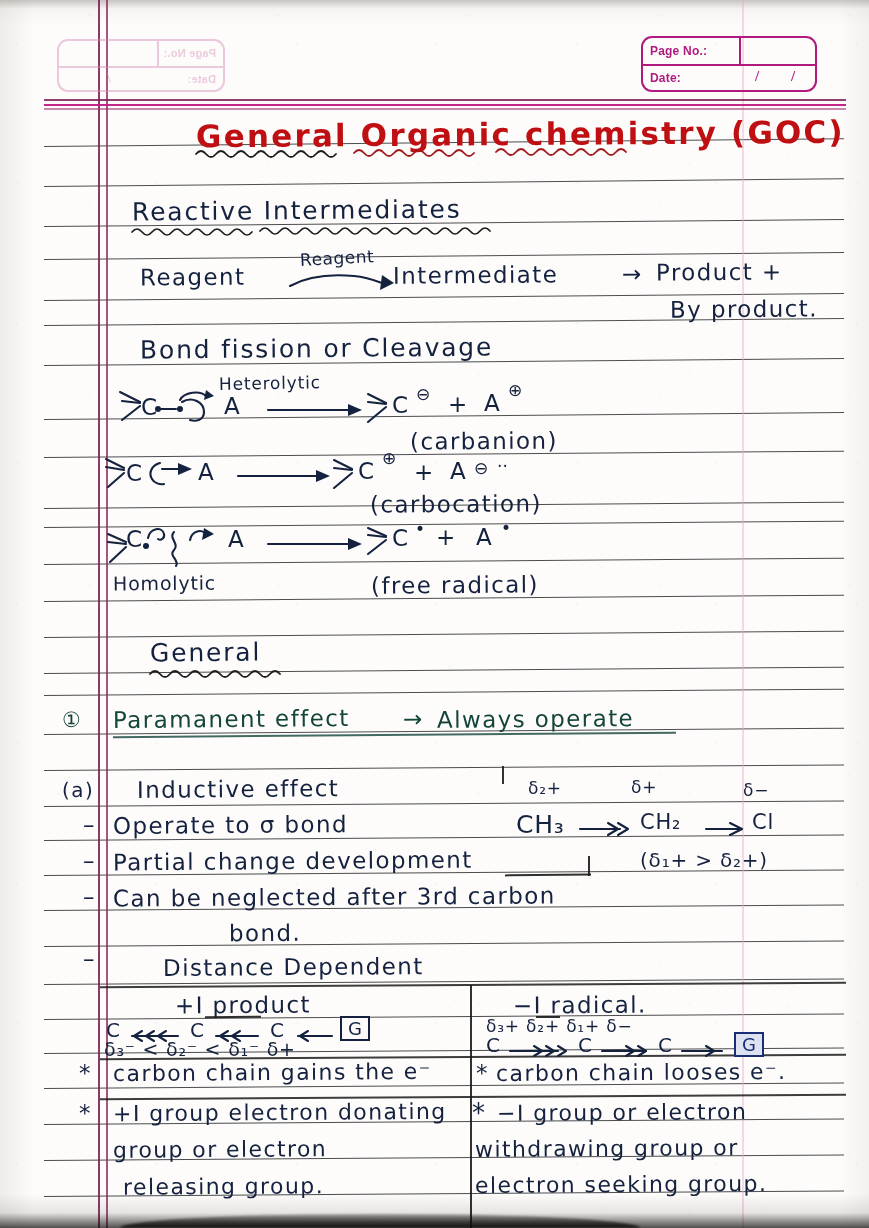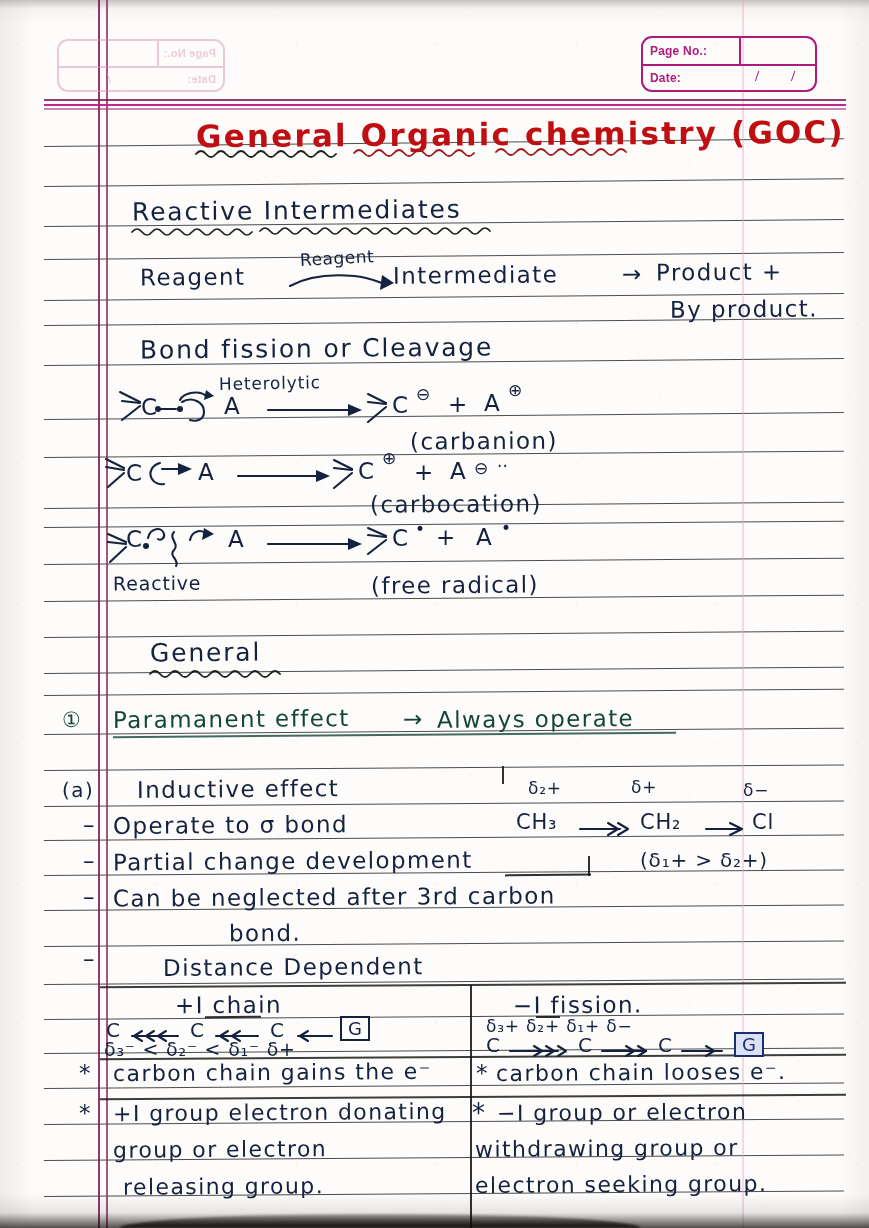--- a/index.html
+++ b/index.html
@@ -344,21 +344,21 @@
     <path d="M2,2 L20,10"></path>
       <path d="M2,9 L20,11"></path>
       <path d="M2,28 L20,14"></path>
   </svg>
   <div class="hw body ink-blue" style="left:392px; top:525px;">C</div>
   <div class="hw small ink-blue" style="left:415px; top:519px;">•</div>
   <div class="hw body ink-blue" style="left:436px; top:524px;">+</div>
   <div class="hw body ink-blue" style="left:476px; top:524px;">A</div>
   <div class="hw small ink-blue" style="left:501px; top:518px;">•</div>
 
-  <div class="hw small ink-blue" style="left:113px; top:572px; font-size:19px; transform:rotate(-0.5deg);">Reactive</div>
+  <div class="hw small ink-blue" style="left:113px; top:572px; font-size:19px; transform:rotate(-0.5deg);">Homolytic</div>
   <div class="hw body ink-blue" style="left:371px; top:572px; transform:rotate(-0.5deg);">(free radical)</div>
 
   <div class="hw h2 ink-blue" style="left:150px; top:638px; transform:rotate(-0.5deg);">General</div>
   <svg class="ov" style="left:150px; top:668px; width:138px; height:13px;">
     <path d="M0,6 q5,-6 10,0 t10,0 t10,0 t10,0 t10,0 t10,0 t10,0 t10,0 t10,0 t10,0 t10,0 t10,0 t10,0" style="stroke:#1d1d1d;stroke-width:1.8"></path>
   </svg>
 
   <div class="hw body ink-green" style="left:62px; top:708px; transform:rotate(-0.4deg); font-size:21px;">①</div>
   <div class="hw body ink-green" style="left:113px; top:706px; transform:rotate(-0.5deg);">Paramanent effect</div>
   <div class="hw body ink-green" style="left:403px; top:706px; transform:rotate(-0.5deg);">→</div>
@@ -376,42 +376,42 @@
   <div class="hw body ink-blue" style="left:113px; top:812px; transform:rotate(-0.45deg);">Operate to σ bond</div>
   <div class="hw body ink-blue" style="left:113px; top:848px; transform:rotate(-0.45deg);">Partial change development</div>
   <div class="hw body ink-blue" style="left:113px; top:884px; transform:rotate(-0.4deg);">Can be neglected after 3rd carbon</div>
   <div class="hw body ink-blue" style="left:229px; top:920px; transform:rotate(-0.4deg);">bond.</div>
   <div class="hw body ink-blue" style="left:163px; top:954px; transform:rotate(-0.4deg);">Distance  Dependent</div>
 
   <div class="uline" style="left:502px; top:766px; width:2px; height:18px; background:#1b1b1b;"></div>
   <div class="hw small ink-blue" style="left:528px; top:778px;">δ₂+</div>
   <div class="hw small ink-blue" style="left:631px; top:777px;">δ+</div>
   <div class="hw small ink-blue" style="left:743px; top:780px;">δ−</div>
-  <div class="hw small ink-blue" style="left:516px; top:810px; font-size:21px;">CH₃</div>
+  <div class="hw small ink-blue" style="left:516px; top:810px; font-size:25px;">CH₃</div>
   <svg class="ov" style="left:580px; top:822px; width:54px; height:16px;">
     <path d="M0,7 L40,7"></path>
     <polyline points="28,1 38,7 28,13"></polyline>
     <polyline points="38,1 48,7 38,13"></polyline>
   </svg>
   <div class="hw small ink-blue" style="left:640px; top:810px; font-size:21px;">CH₂</div>
   <svg class="ov" style="left:706px; top:822px; width:42px; height:16px;">
     <path d="M0,7 L34,7"></path>
     <polyline points="24,1 36,7 24,13"></polyline>
   </svg>
   <div class="hw small ink-blue" style="left:752px; top:810px; font-size:21px;">Cl</div>
   <div class="hw small ink-blue" style="left:640px; top:848px; font-size:20px;">(δ₁+ &gt; δ₂+)</div>
   <div class="uline" style="left:505px; top:874px; width:86px; transform:rotate(-0.5deg);"></div>
   <div class="uline" style="left:588px; top:856px; width:2px; height:20px;"></div>
 
   <div class="tbl-vdiv"></div>
   <div class="tbl-line" style="left:100px; top:984px; width:746px; transform:rotate(-0.35deg);"></div>
   <div class="tbl-line" style="left:100px; top:1056px; width:746px; transform:rotate(-0.35deg);"></div>
   <div class="tbl-line" style="left:100px; top:1096px; width:746px; transform:rotate(-0.35deg);"></div>
 
-  <div class="hw body ink-blue" style="left:175px; top:992px; transform:rotate(-0.4deg);">+I chain</div>
+  <div class="hw body ink-blue" style="left:175px; top:992px; transform:rotate(-0.4deg);">+I product</div>
   <div class="uline" style="left:205px; top:1016px; width:56px; transform:rotate(-0.4deg);"></div>
 
   <div class="hw small ink-blue" style="left:106px; top:1018px; font-size:20px;">C</div>
   <svg class="ov" style="left:128px; top:1030px; width:56px; height:14px;">
     <path d="M4,6 L50,6"></path>
     <polyline points="4,1 -4,6 4,11" transform="translate(10,0)"></polyline>
     <polyline points="4,1 -4,6 4,11" transform="translate(22,0)"></polyline>
     <polyline points="4,1 -4,6 4,11" transform="translate(34,0)"></polyline>
   </svg>
   <div class="hw small ink-blue" style="left:190px; top:1018px; font-size:20px;">C</div>
@@ -429,21 +429,21 @@
   <div class="hw small ink-blue" style="left:104px; top:1038px; font-size:19px;">δ₃⁻ &lt;    δ₂⁻  &lt;  δ₁⁻       δ+</div>
 
   <div class="hw body ink-blue" style="left:79px; top:1060px;">*</div>
   <div class="hw body ink-blue" style="left:113px; top:1060px; transform:rotate(-0.4deg); font-size:22px;">carbon chain gains the e⁻</div>
 
   <div class="hw body ink-blue" style="left:79px; top:1100px;">*</div>
   <div class="hw body ink-blue" style="left:113px; top:1100px; transform:rotate(-0.4deg); font-size:22px;">+I group electron donating</div>
   <div class="hw body ink-blue" style="left:113px; top:1137px; transform:rotate(-0.4deg); font-size:22px;">group or electron</div>
   <div class="hw body ink-blue" style="left:123px; top:1174px; transform:rotate(-0.4deg); font-size:22px;">releasing group.</div>
 
-  <div class="hw body ink-blue" style="left:513px; top:992px; transform:rotate(-0.4deg);">−I fission.</div>
+  <div class="hw body ink-blue" style="left:513px; top:992px; transform:rotate(-0.4deg);">−I radical.</div>
   <div class="uline" style="left:536px; top:1016px; width:24px; transform:rotate(-0.4deg);"></div>
 
   <div class="hw small ink-blue" style="left:486px; top:1016px; font-size:17px;">δ₃+        δ₂+       δ₁+        δ−</div>
   <div class="hw small ink-blue" style="left:486px; top:1033px; font-size:20px;">C</div>
   <svg class="ov" style="left:508px; top:1045px; width:62px; height:14px;">
     <path d="M2,6 L50,6"></path>
     <polyline points="0,1 8,6 0,11" transform="translate(26,0)"></polyline>
     <polyline points="0,1 8,6 0,11" transform="translate(38,0)"></polyline>
     <polyline points="0,1 8,6 0,11" transform="translate(50,0)"></polyline>
   </svg>

